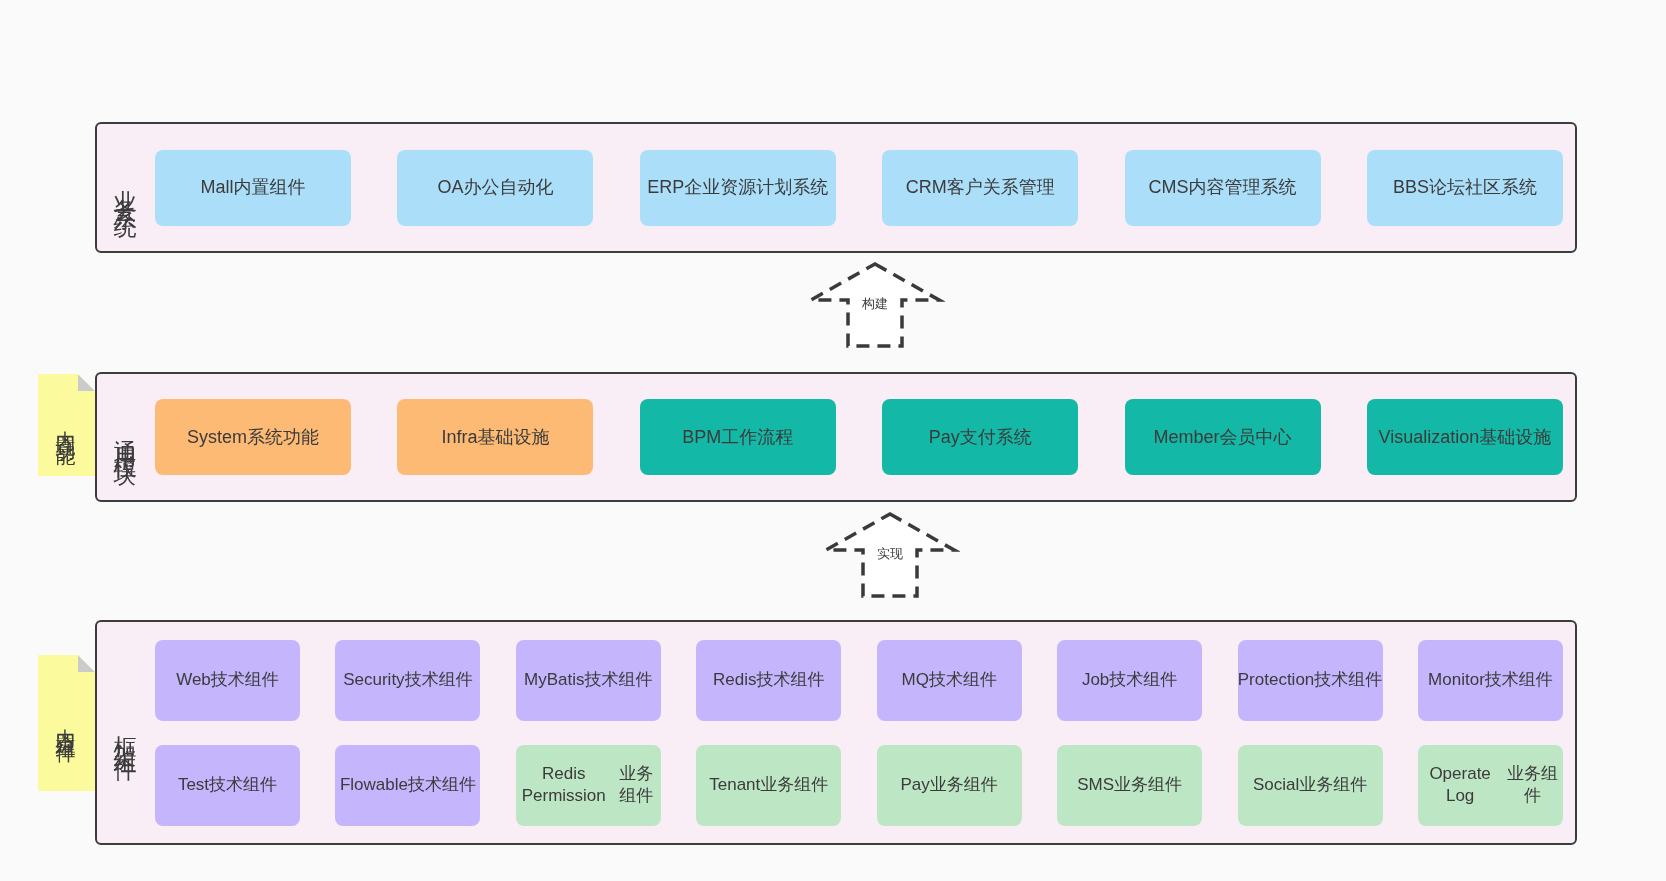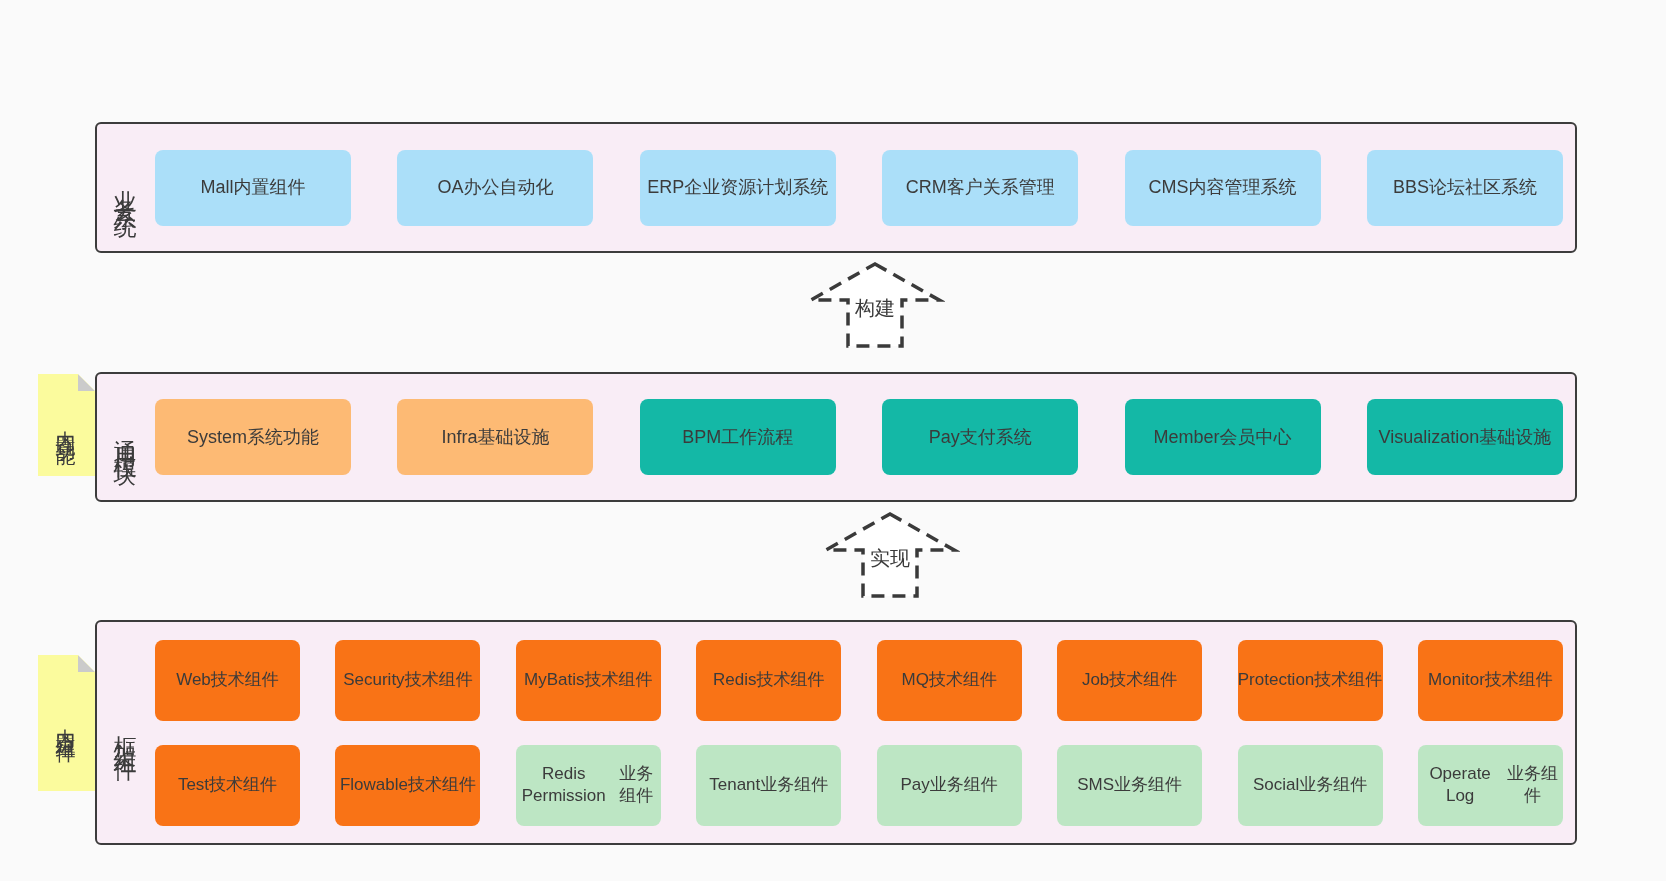--- a/index.html
+++ b/index.html
@@ -43,21 +43,21 @@
     align-items:center; justify-content:center;
     text-align:center; line-height:1.45;
   }
   .box .en, .box .zh { font-size:18px; }
   .wide  { width:196px; height:76px; }
   .small { width:145px; height:81px; line-height:1.32; }
   .small .en, .small .zh { font-size:17px; }
   .blue        { background:#ABDFF9; }
   .red         { background:#fdba74; }
   .pink        { background:#14b8a6; }
-  .green-dark  { background:#f97316; }
+  .green-dark  { background:#c4b5fd; }
   .green-light { background:#BDE6C4; }
 
   
   .sticky {
     position:absolute; background:#FBFB9D;
     clip-path:polygon(0 0, calc(100% - 17px) 0, 100% 17px, 100% 100%, 0 100%);
     display:flex; align-items:center; justify-content:center;
   }
   .sticky::after {
     content:""; position:absolute; top:0; right:0;
@@ -71,21 +71,21 @@
     font-size:20px; letter-spacing:5px; color:#3B3B3B;
   }
 
   
   .arrow { position:absolute; }
   #arrow-build     { left:805px; top:260px; width:140px; height:90px; }
   #arrow-implement { left:820px; top:510px; width:140px; height:90px; }
   .arrow svg { display:block; width:100%; height:100%; }
   .arrow-label {
     position:absolute; left:50%; top:34px; transform:translateX(-50%);
-    background:#FFFFFF; padding:1px 4px; font-size:20px; color:#3B3B3B;
+    background:#FFFFFF; padding:1px 4px; font-size:13px; color:#3B3B3B;
     white-space:nowrap;
     font-family:Liberation Serif, serif;
   }
 </style>
 </head>
 <body>
 
 <div class="canvas">
 
   <div class="sticky" id="sticky-modules">

